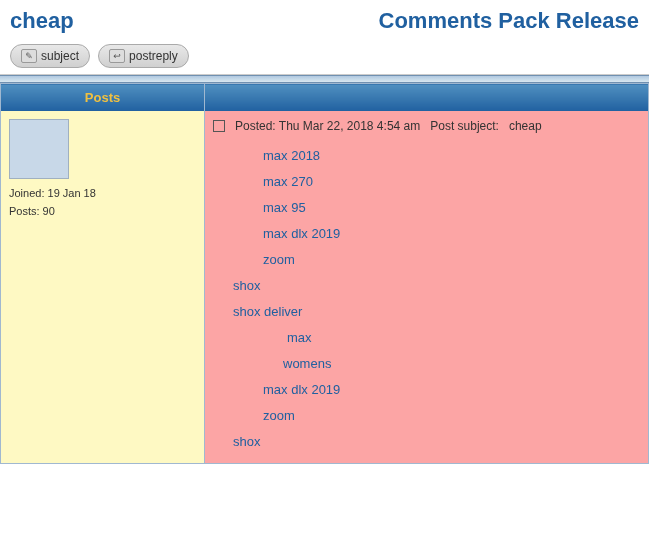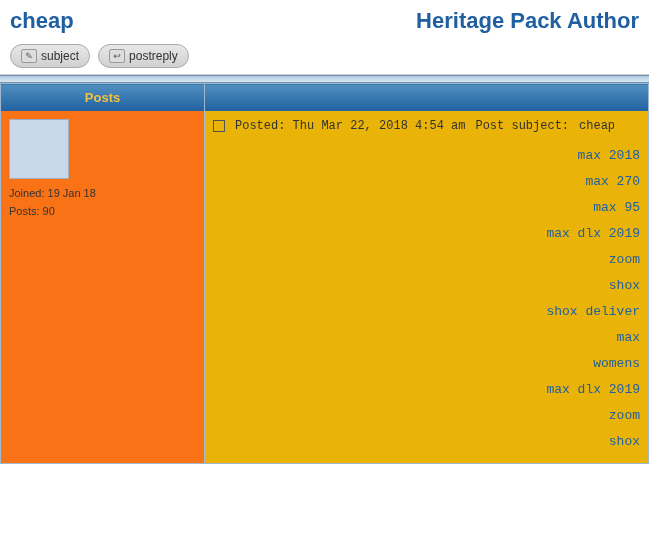--- a/index.html
+++ b/index.html
@@ -121,80 +121,78 @@
       font-size: 13px;
       padding: 6px 8px;
     }
 
     
     .author-cell {
       width: 204px;
       vertical-align: top;
       padding: 8px;
       border-right: 1px solid #a0b8d0;
-      background: #f97316;
+      background: #fef9c3;
     }
     .author-avatar {
       width: 60px;
       height: 60px;
       background: #c8d8e8;
       border: 1px solid #a0b0c0;
       margin-bottom: 6px;
     }
     .author-meta {
       font-size: 11px;
       color: #333;
       line-height: 1.6;
     }
 
     .post-cell {
       vertical-align: top;
       padding: 8px;
-      background: #eab308;
-      font-family: Liberation Mono, monospace;
+      background: #fca5a5;
     }
     .post-header {
       display: flex;
       align-items: center;
       gap: 10px;
       margin-bottom: 10px;
       font-size: 12px;
       color: #333;
     }
     .post-icon {
       width: 12px;
       height: 12px;
       border: 1px solid #555;
       display: inline-block;
       flex-shrink: 0;
     }
     .post-content {
       font-size: 13px;
       color: #2060a0;
       line-height: 2;
-      text-align: right;
     }
     .post-content .indent1 {
       margin-left: 40px;
     }
     .post-content .link-item {
       display: block;
       color: #2060a0;
       text-decoration: none;
     }
   </style>
 </head>
 <body>
 
 <div class="header">
   <div class="header-left">
     <div class="site-title">cheap</div>
   </div>
   <div class="header-right">
-    <div class="page-title">Heritage Pack Author</div>
+    <div class="page-title">Comments Pack Release</div>
   </div>
 </div>
 
 <div class="toolbar">
   <div class="toolbar-left">
     <button class="btn-forum">
       <span class="btn-icon">✎</span>
       <span>subject</span>
     </button>
     <button class="btn-forum">

